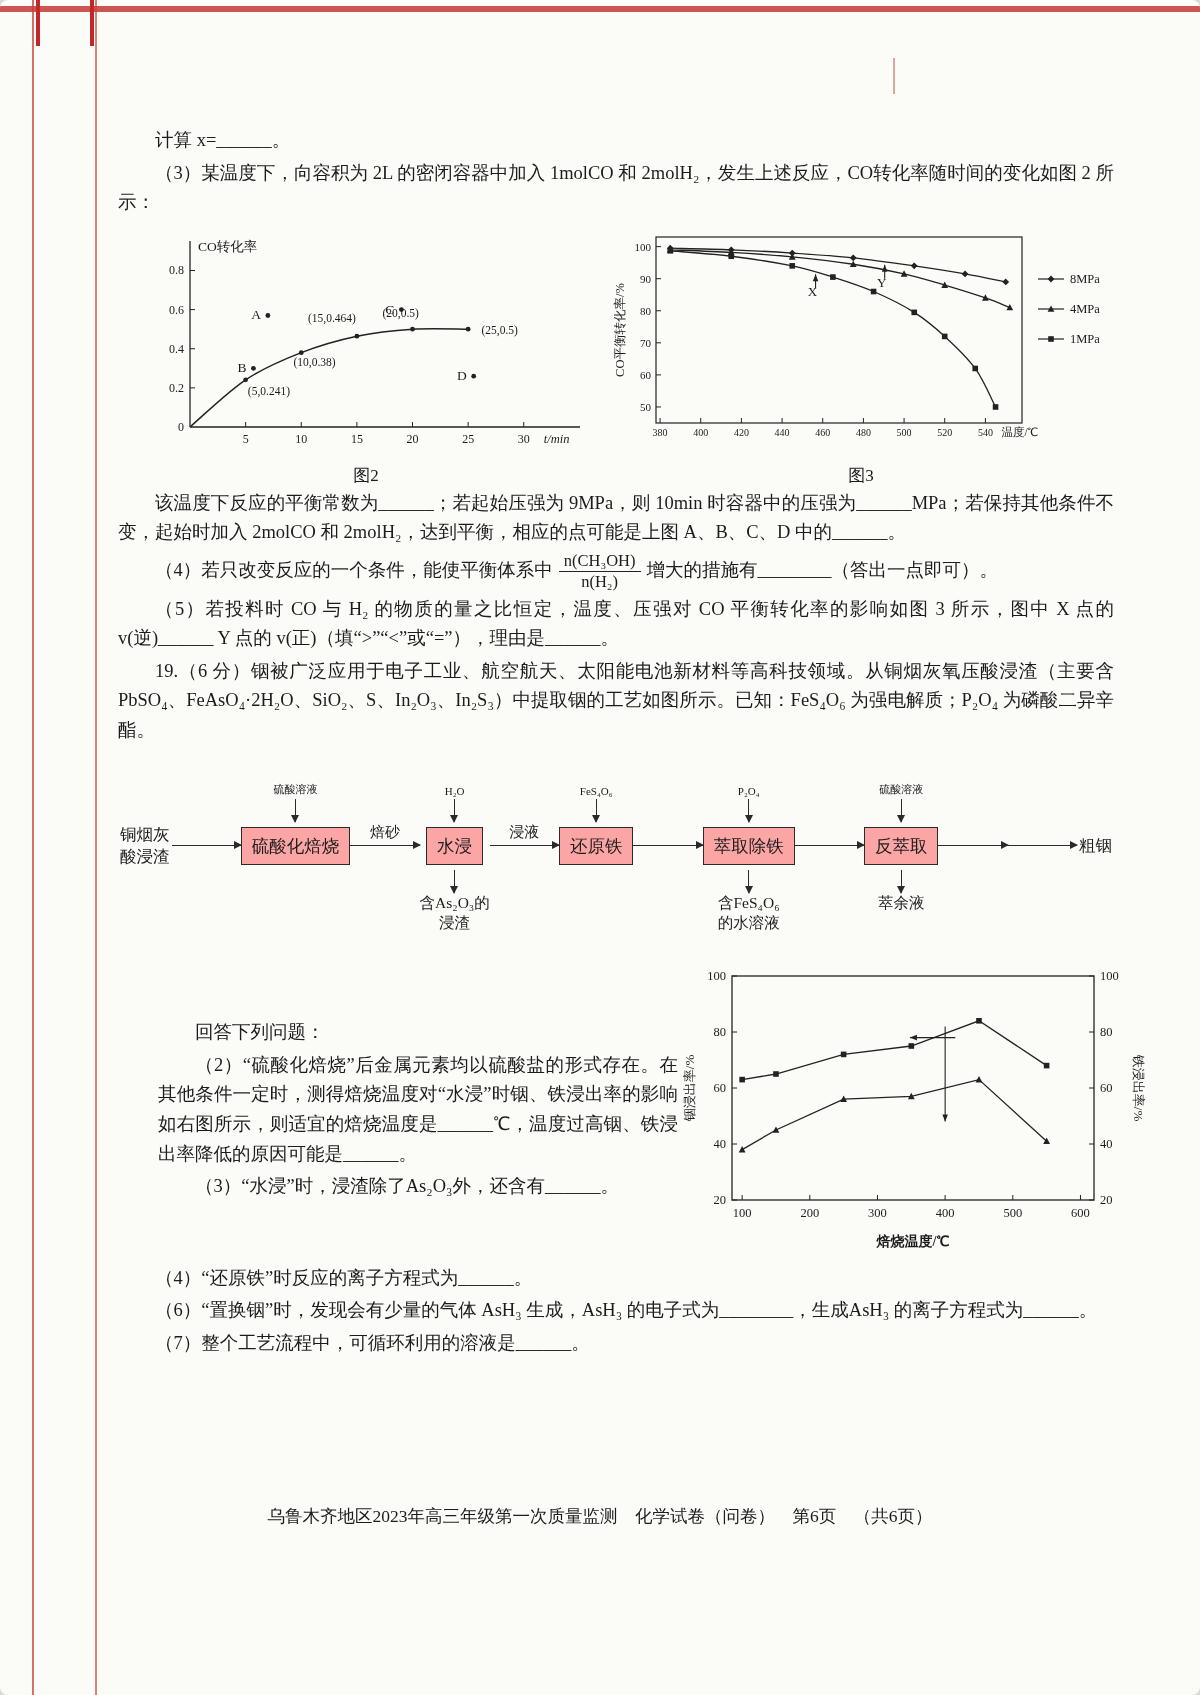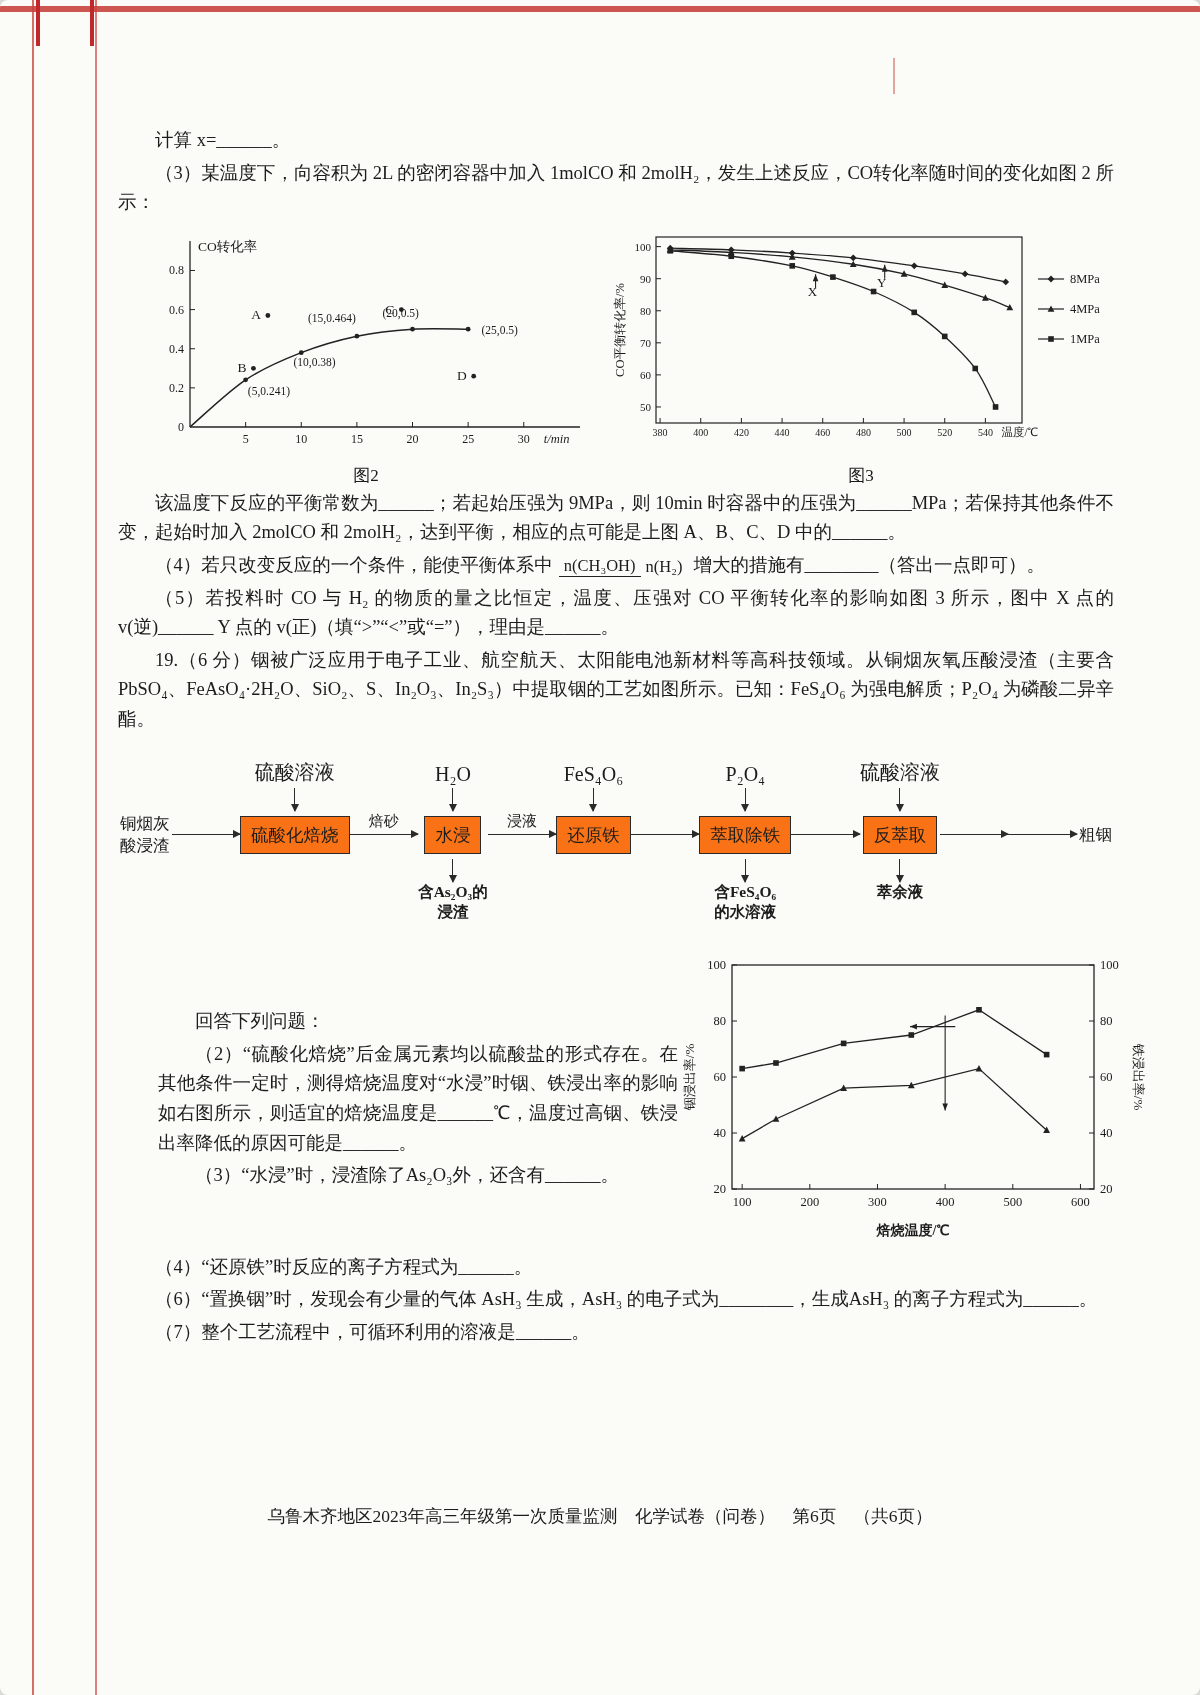--- a/index.html
+++ b/index.html
@@ -4,37 +4,37 @@
 <style>
   html,body{margin:0;padding:0;background:#d9d9d6;}
   .page{position:relative;width:1200px;height:1695px;background:#fbfbf8;overflow:hidden;
         font-family:"Liberation Serif",serif;color:#1c1c1c;border-radius:8px;}
   .content{position:absolute;left:118px;top:126px;right:86px;}
   p.para{margin:0 0 3px 0;text-indent:2em;text-align:justify;font-size:18.5px;line-height:1.6;}
   .figrow{display:flex;justify-content:space-between;align-items:flex-end;padding:6px 0 2px 22px;}
   figure{margin:0;}
   figcaption{text-align:center;font-size:17px;margin-top:1px;}
   svg text{font-family:"Liberation Serif",serif;fill:#1c1c1c;}
-  .frac{display:inline-flex;flex-direction:row;align-items:center;vertical-align:middle;
+  .frac{display:inline-flex;flex-direction:column;align-items:center;vertical-align:middle;
         margin:0 6px;font-size:16.5px;line-height:1.2;text-indent:0;}
   .frac .num{border-bottom:1.3px solid #222;padding:0 5px;}
   .frac .den{padding:0 5px;}
   
   .flow{display:flex;align-items:stretch;width:100%;margin:10px 0 6px 0;}
   .fcol{display:flex;flex-direction:column;}
   .fcol.step{flex:0 0 auto;}
   .fcol.conn{flex:1 1 30px;min-width:26px;position:relative;}
   .fz{display:flex;flex-direction:column;align-items:center;}
   .fz.ftop{height:66px;justify-content:flex-end;}
   .fz.fmid{height:48px;flex-direction:row;align-items:center;width:100%;justify-content:center;}
   .fz.fbot{height:84px;justify-content:flex-start;}
-  .fbox{border:1.5px solid #2a2a2a;padding:6px 10px;font-size:17.5px;white-space:nowrap;background:#f97316;}
+  .fbox{border:1.5px solid #2a2a2a;padding:6px 10px;font-size:17.5px;white-space:nowrap;background:#fca5a5;}
   .ftext{font-size:16.5px;line-height:1.3;text-align:center;white-space:nowrap;padding:0 2px;}
-  .fslabel{font-size:20px;margin-bottom:2px;white-space:nowrap;}
-  .fbtext{font-size:15.5px;line-height:1.3;text-align:center;white-space:nowrap;font-weight:bold;}
+  .fslabel{font-size:11px;margin-bottom:2px;white-space:nowrap;}
+  .fbtext{font-size:15.5px;line-height:1.3;text-align:center;white-space:nowrap;}
   .fclabel{position:absolute;top:67px;left:50%;transform:translateX(-50%);font-size:15px;white-space:nowrap;}
   .harrow{flex:1;height:0;border-top:1.4px solid #2a2a2a;position:relative;min-width:22px;}
   .harrow::after{content:"";position:absolute;right:-1px;top:-4.7px;
     border-left:8px solid #2a2a2a;border-top:4px solid transparent;border-bottom:4px solid transparent;}
   .varrow{width:0;height:23px;border-left:1.4px solid #2a2a2a;position:relative;}
   .varrow::after{content:"";position:absolute;left:-4.7px;bottom:-1px;
     border-top:8px solid #2a2a2a;border-left:4px solid transparent;border-right:4px solid transparent;}
   
   .qa-row{display:flex;align-items:center;margin-left:40px;}
   .qa-left{flex:0 0 520px;}

